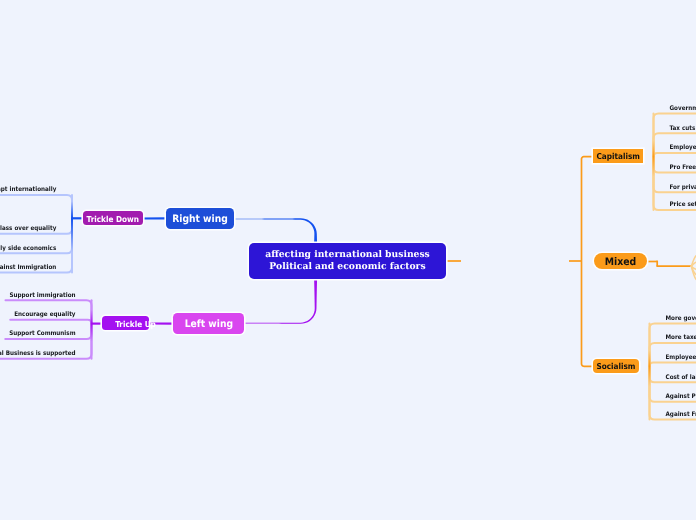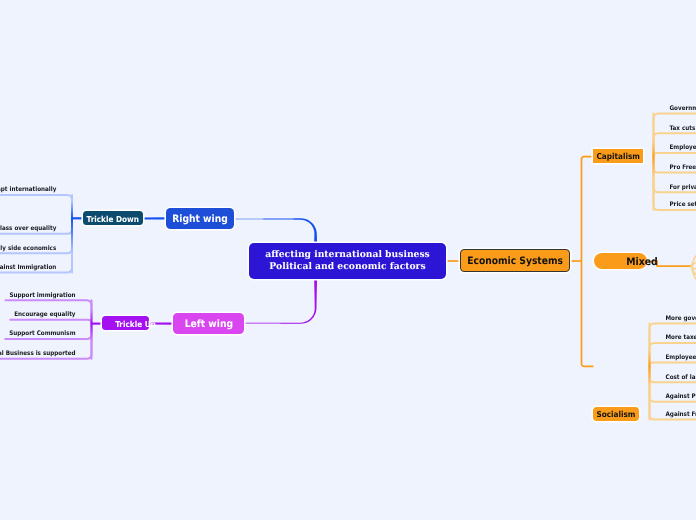--- a/index.html
+++ b/index.html
@@ -8,21 +8,21 @@
   #stage{position:relative;width:696px;height:520px;background:#eff3fd;overflow:hidden;}
   #wires{position:absolute;left:0;top:0;width:696px;height:520px;}
   .node{position:absolute;display:flex;align-items:center;justify-content:center;
         box-sizing:border-box;font-weight:bold;white-space:nowrap;
         box-shadow:0 0 0 1.6px #fdfeff;}
   .central{font-family:"DejaVu Serif",serif;font-weight:bold;color:#fff;
            text-align:center;line-height:1.28;font-size:9.2px;}
   .lbl-lg{font-family:"DejaVu Sans Condensed","DejaVu Sans",sans-serif;font-weight:bold;
           font-size:10.2px;color:#fff;position:relative;top:0.8px;}
   .lbl-md{font-family:"DejaVu Sans Condensed","DejaVu Sans",sans-serif;font-weight:bold;
-          font-size:10.4px;color:#fff;position:relative;top:0.6px;padding-left:43px;}
+          font-size:10.4px;color:#fff;position:relative;top:0.6px;}
   .lbl-sm{font-family:"DejaVu Sans Condensed","DejaVu Sans",sans-serif;font-weight:bold;
           font-size:8.15px;color:#fff;position:relative;top:0.4px;}
   .dark{color:#111;}
   .leaf{position:absolute;white-space:nowrap;font-weight:bold;color:#16181d;
         font-family:"DejaVu Sans Condensed","DejaVu Sans",sans-serif;font-size:6.25px;
         line-height:1;}
   .leaf.r{text-align:left;}
   .leaf.l{text-align:right;}
 </style>
 </head>
@@ -108,41 +108,38 @@
   <div class="node central-node" style="left:249px;top:243px;width:197px;height:36px;background:#2d15d6;border-radius:5px;">
     <div class="central">
       <div>affecting international business</div>
       <div>Political and economic factors</div>
     </div>
   </div>
 
   <div class="node" style="left:166px;top:208px;width:68px;height:20.5px;background:#1d4ed8;border-radius:4.5px;">
     <span class="lbl-lg">Right wing</span>
   </div>
-  <div class="node" style="left:83px;top:211.3px;width:59.6px;height:14px;background:#0c4a6e;border-radius:3.5px;">
+  <div class="node" style="left:83px;top:211.3px;width:59.6px;height:14px;background:#a21caf;border-radius:3.5px;">
     <span class="lbl-sm">Trickle Down</span>
   </div>
 
   <div class="node" style="left:173.4px;top:313.3px;width:71px;height:21px;background:#d946ef;border-radius:4.5px;">
     <span class="lbl-lg">Left wing</span>
   </div>
   <div class="node" style="left:101.9px;top:316.4px;width:47.3px;height:13.9px;background:#a411f0;border-radius:3.5px;padding-left:20px;">
     <span class="lbl-sm">Trickle Up</span>
   </div>
 
-  <div class="node" style="left:460.3px;top:248.9px;width:109.6px;height:22.9px;background:#fb9b1a;border-radius:4px;border:1.4px solid #333;">
-    <span class="lbl-lg dark">Economic Systems</span>
-  </div>
   <div class="node" style="left:593.3px;top:149.3px;width:49.7px;height:13.5px;background:#fb9b1a;border-radius:0;">
     <span class="lbl-sm dark">Capitalism</span>
   </div>
   <div class="node" style="left:594px;top:253.4px;width:53px;height:15.8px;background:#fb9b1a;border-radius:8px;">
     <span class="lbl-md dark">Mixed</span>
   </div>
-  <div class="node" style="left:593.3px;top:359.4px;width:45.3px;height:13.2px;background:#fb9b1a;border-radius:4px;margin-top:48px;">
+  <div class="node" style="left:593.3px;top:359.4px;width:45.3px;height:13.2px;background:#fb9b1a;border-radius:4px;">
     <span class="lbl-sm dark">Socialism</span>
   </div>
 
   <div id="leaves">
       <div class="leaf l" style="top: 187.4px; right: 639.7px;">Adapt internationally</div>
       <div class="leaf l" style="top: 226.2px; right: 639.7px;">Class over equality</div>
       <div class="leaf l" style="top: 245.6px; right: 639.7px;">Supply side economics</div>
       <div class="leaf l" style="top: 264.8px; right: 639.7px;">Against Immigration</div>
       <div class="leaf l" style="top: 292.7px; right: 620.5px;">Support immigration</div>
       <div class="leaf l" style="top: 312.2px; right: 620.5px;">Encourage equality</div>

